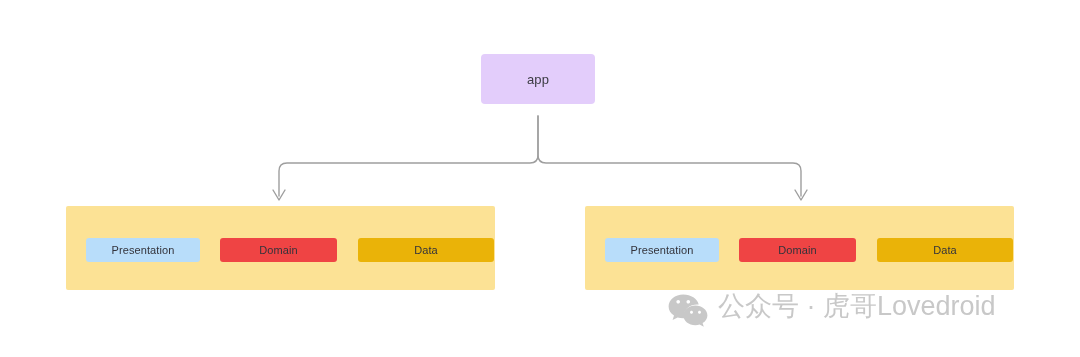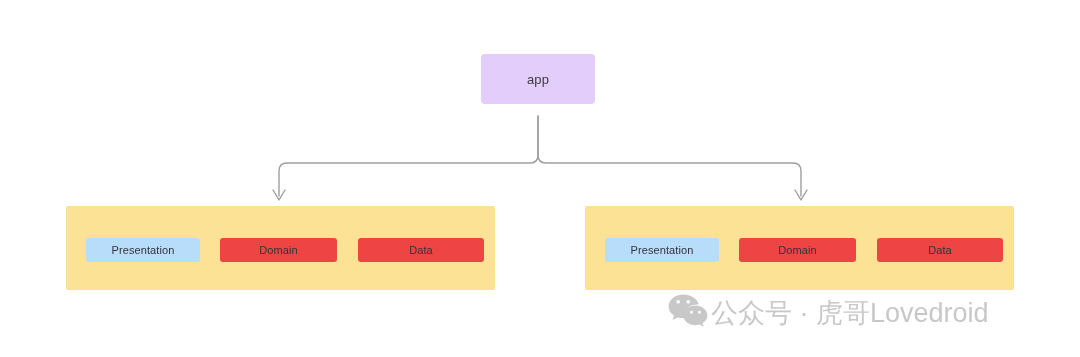--- a/index.html
+++ b/index.html
@@ -74,30 +74,30 @@
     justify-content: center;
   }
   .layer-label {
     font-size: 11px;
     color: #33333b;
     letter-spacing: 0.1px;
     white-space: nowrap;
   }
   .layer-presentation { left: 20px;  width: 114px; background: #b8ddfa; }
   .layer-domain       { left: 154px; width: 117px; background: #ef4444; }
-  .layer-data         { left: 292px; width: 126px; background: #ef4444; }
+  .layer-data         { left: 292px; width: 136px; background: #eab308; }
 
   
   .watermark {
     position: absolute;
     left: 668px;
     top: 293px;
     display: flex;
-    align-items: flex-end;
-    gap: 3px;
+    align-items: flex-start;
+    gap: 10px;
   }
   .wechat-icon {
     width: 40px;
     height: 34px;
     flex: none;
   }
   .watermark-text {
     font-size: 27px;
     color: #c8c8c8;
     white-space: nowrap;

